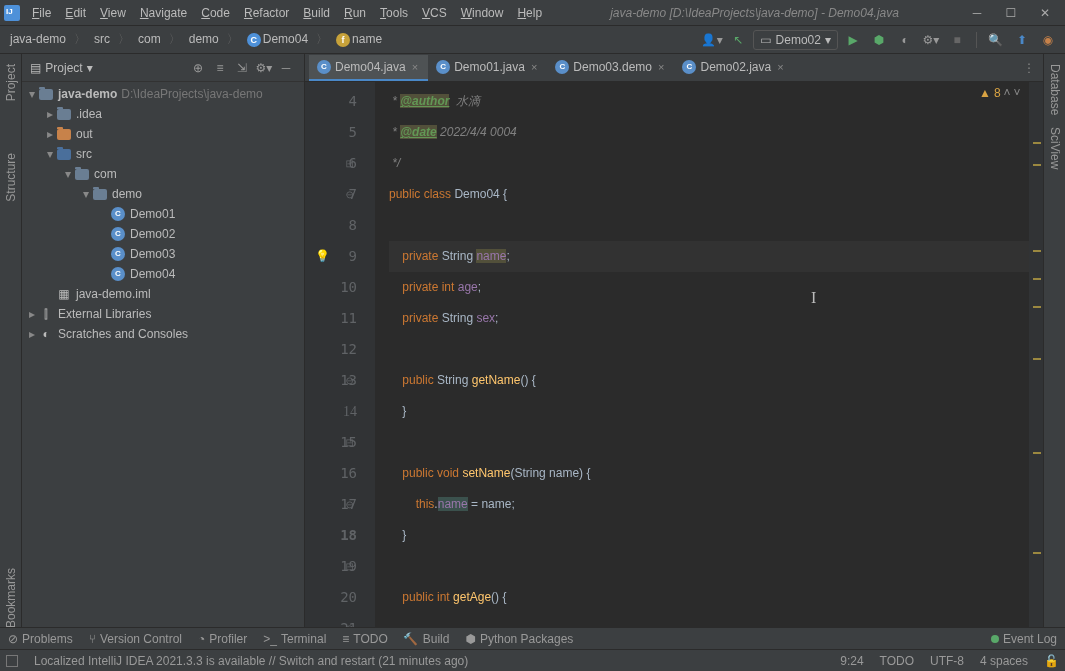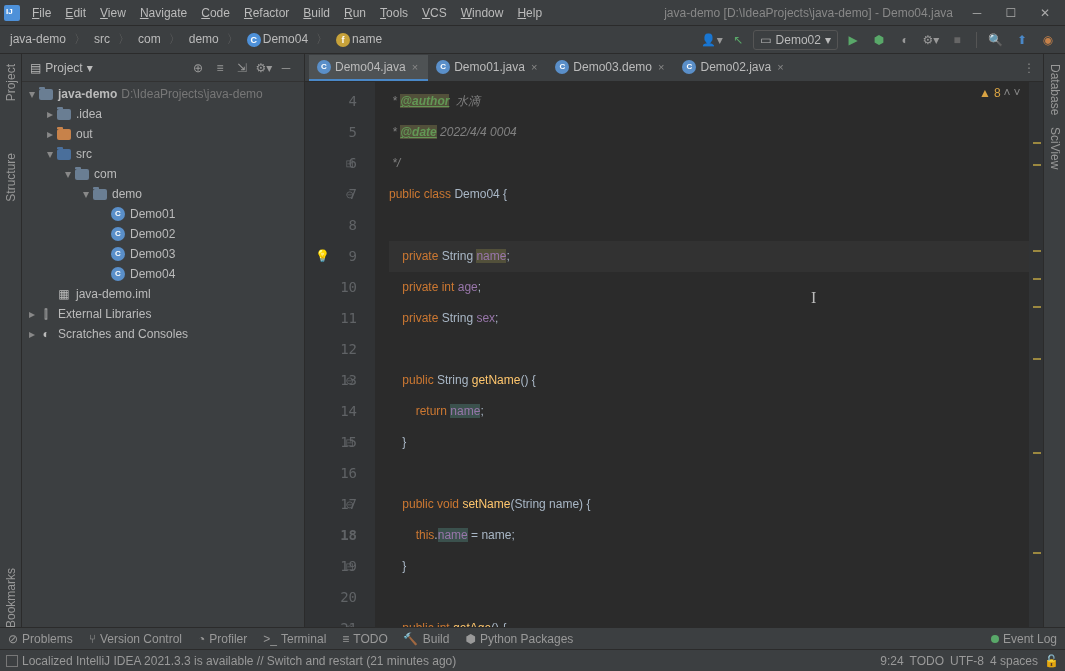--- a/index.html
+++ b/index.html
@@ -3,21 +3,21 @@
 <meta charset="utf-8">
 <style>
 * { margin:0; padding:0; box-sizing:border-box; font-family:"Segoe UI",Arial,sans-serif; font-size:12px; }
 html,body { width:1065px; height:671px; background:#3c3f41; color:#bbbbbb; overflow:hidden; }
 .titlebar { height:26px; background:#3c3f41; display:flex; align-items:center; padding:0 4px; border-bottom:1px solid #2b2b2b; }
 .ij-icon { width:16px; height:16px; background:#4e91d9; border-radius:2px; margin-right:6px; position:relative; }
 .ij-icon::after { content:"IJ"; position:absolute; color:#fff; font-size:8px; font-weight:bold; top:2px; left:2px; }
 .menubar { display:flex; gap:2px; }
 .menu-item { padding:3px 6px; cursor:pointer; }
 .menu-item u { text-decoration:underline; }
-.title-path { flex:1; text-align:right; color:#888; padding:0 8px; white-space:nowrap; overflow:hidden; }
+.title-path { flex:1; text-align:center; color:#888; padding:0 8px; white-space:nowrap; overflow:hidden;font-style:italic; }
 .win-controls { display:flex; gap:2px; }
 .win-btn { width:32px; height:20px; display:flex; align-items:center; justify-content:center; color:#aaa; cursor:pointer; }
 
 .navbar { height:28px; background:#3c3f41; display:flex; align-items:center; padding:0 6px; border-bottom:1px solid #2b2b2b; }
 .crumbs { display:flex; align-items:center; gap:2px; flex:1; }
 .crumb { padding:2px 4px; cursor:pointer; border-radius:3px; }
 .crumb-sep { color:#666; padding:0 2px; }
 .class-icon { display:inline-block; width:14px; height:14px; background:#4e91d9; border-radius:50%; color:#fff; text-align:center; line-height:14px; font-size:9px; font-weight:bold; margin-right:2px; vertical-align:middle; }
 .field-icon { display:inline-block; width:14px; height:14px; background:#c7a23a; border-radius:50%; color:#fff; text-align:center; line-height:14px; font-size:9px; font-weight:bold; margin-right:2px; vertical-align:middle; }
 .nav-tools { display:flex; align-items:center; gap:4px; }
@@ -83,22 +83,22 @@
 
 .rstrip { width:14px; background:#313335; position:relative; }
 .rs-top { position:absolute; top:4px; right:0; display:flex; align-items:center; gap:3px; color:#d9a343; font-size:11px; width:60px; left:-50px; }
 .rs-mark { position:absolute; right:2px; width:8px; height:2px; }
 
 .bottom-bars { position:absolute; bottom:0; left:0; right:0; }
 .toolbar-bot { height:22px; background:#3c3f41; border-top:1px solid #2b2b2b; display:flex; align-items:center; padding:0 8px; gap:16px; }
 .tb-item { display:flex; align-items:center; gap:4px; cursor:pointer; color:#999; }
 .tb-spacer { flex:1; }
 .status-bar { height:22px; background:#3c3f41; border-top:1px solid #2b2b2b; display:flex; align-items:center; padding:0 6px; }
-.status-text { flex:1; color:#999; display:flex; align-items:center; gap:4px; }
-.status-right { display:flex; gap:6px; color:#999; }
+.status-text { flex:1; color:#999; display:flex; align-items:center; gap:16px; }
+.status-right { display:flex; gap:16px; color:#999; }
 .sq-icon { width:12px; height:12px; border:1px solid #777; display:inline-block; }
 .green-dot { width:8px; height:8px; border-radius:50%; background:#59a869; display:inline-block; }
 </style>
 </head>
 <body>
 
 <div class="titlebar">
   <div class="ij-icon"></div>
   <div class="menubar" id="menubar">
       <div class="menu-item"><u>F</u>ile</div>
@@ -300,41 +300,40 @@
           <div class="line-num" style="position: relative;">4</div>
           <div class="line-num" style="position: relative;">5</div>
           <div class="line-num" style="position: relative;">6<span class="fold-m">⊟</span></div>
           <div class="line-num" style="position: relative;">7<span class="fold-m">⊖</span></div>
           <div class="line-num" style="position: relative;">8</div>
           <div class="line-num" style="position: relative;"><span class="bulb"><span class="bulb-icon">💡</span></span>9</div>
           <div class="line-num" style="position: relative;">10</div>
           <div class="line-num" style="position: relative;">11</div>
           <div class="line-num" style="position: relative;">12</div>
           <div class="line-num" style="position: relative;">13<span class="fold-m">⊖</span></div>
-          <div class="line-num" style="position: relative;">14</div>
+          <div class="line-num" style="position: relative; font-family: Liberation Serif, serif;">14</div>
           <div class="line-num" style="position: relative;">15<span class="fold-m">⊟</span></div>
           <div class="line-num" style="position: relative;">16</div>
           <div class="line-num" style="position: relative;">17<span class="fold-m">⊖</span></div>
           <div class="line-num" style="position: relative; font-weight: bold;">18</div>
           <div class="line-num" style="position: relative;">19<span class="fold-m">⊟</span></div>
           <div class="line-num" style="position: relative;">20</div>
           <div class="line-num" style="position: relative;">21<span class="fold-m">⊖</span></div>
         </div>
       <div class="code" id="code">
         <div class="code-line"><span class="comment"> * </span><span class="doc-tag">@author</span><span class="doc-txt">  水滴</span></div>
           <div class="code-line"><span class="comment"> * </span><span class="doc-tag2">@date</span><span class="doc-txt"> 2022/4/4 0004</span></div>
           <div class="code-line"><span class="comment"> */</span></div>
           <div class="code-line"><span class="kw">public </span><span class="kw">class </span><span class="ident">Demo04 </span><span class="punct">{</span></div>
           <div class="code-line"><span class=""></span></div>
           <div class="code-line cl-9"><span class="">    </span><span class="kw">private </span><span class="ident">String </span><span class="field-warn">name</span><span class="punct">;</span></div>
           <div class="code-line"><span class="">    </span><span class="kw">private </span><span class="kw">int </span><span class="field-hl">age</span><span class="punct">;</span></div>
           <div class="code-line"><span class="">    </span><span class="kw">private </span><span class="ident">String </span><span class="field-hl">sex</span><span class="punct">;</span></div>
           <div class="code-line"><span class=""></span></div>
           <div class="code-line"><span class="">    </span><span class="kw">public </span><span class="ident">String </span><span class="method">getName</span><span class="punct">() {</span></div>
-          <div class="code-line"><span class="">        </span><span class="kw">return </span><span class="this-name">name</span><span class="punct">;</span></div>
           <div class="code-line"><span class="punct">    }</span></div>
           <div class="code-line"><span class=""></span></div>
           <div class="code-line"><span class="">    </span><span class="kw">public </span><span class="kw">void </span><span class="method">setName</span><span class="punct">(String name) {</span></div>
           <div class="code-line"><span class="">        </span><span class="this-kw">this</span><span class="punct">.</span><span class="this-name">name</span><span class="punct"> = name;</span></div>
           <div class="code-line"><span class="punct">    }</span></div>
           <div class="code-line"><span class=""></span></div>
           <div class="code-line"><span class="">    </span><span class="kw">public </span><span class="kw">int </span><span class="method">getAge</span><span class="punct">() {</span></div>
           <span class="cursor-I" style="top:200px;left:436px">I</span>
       </div>
       <div class="rstrip">

